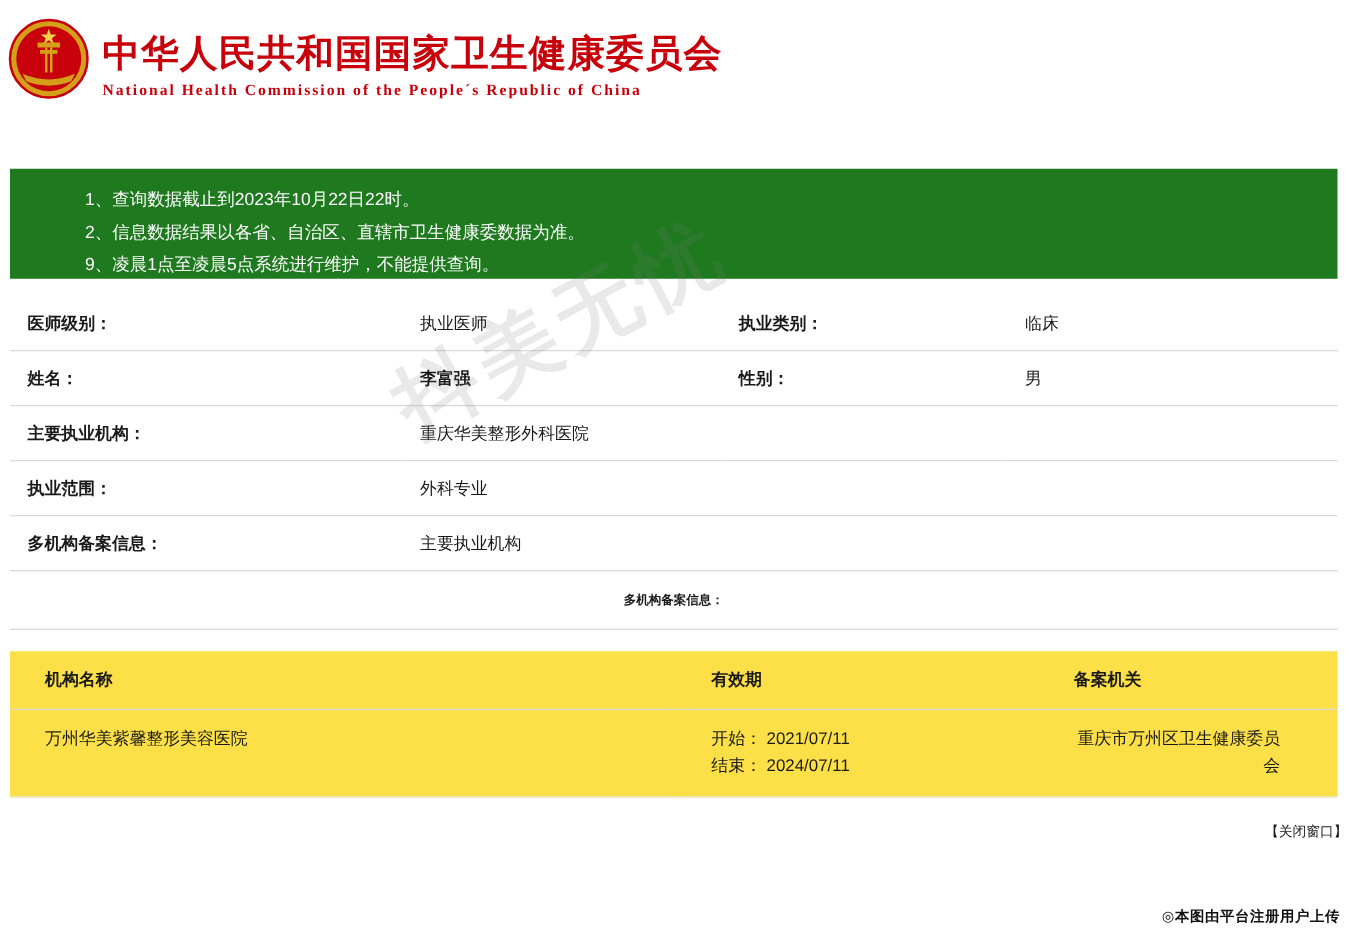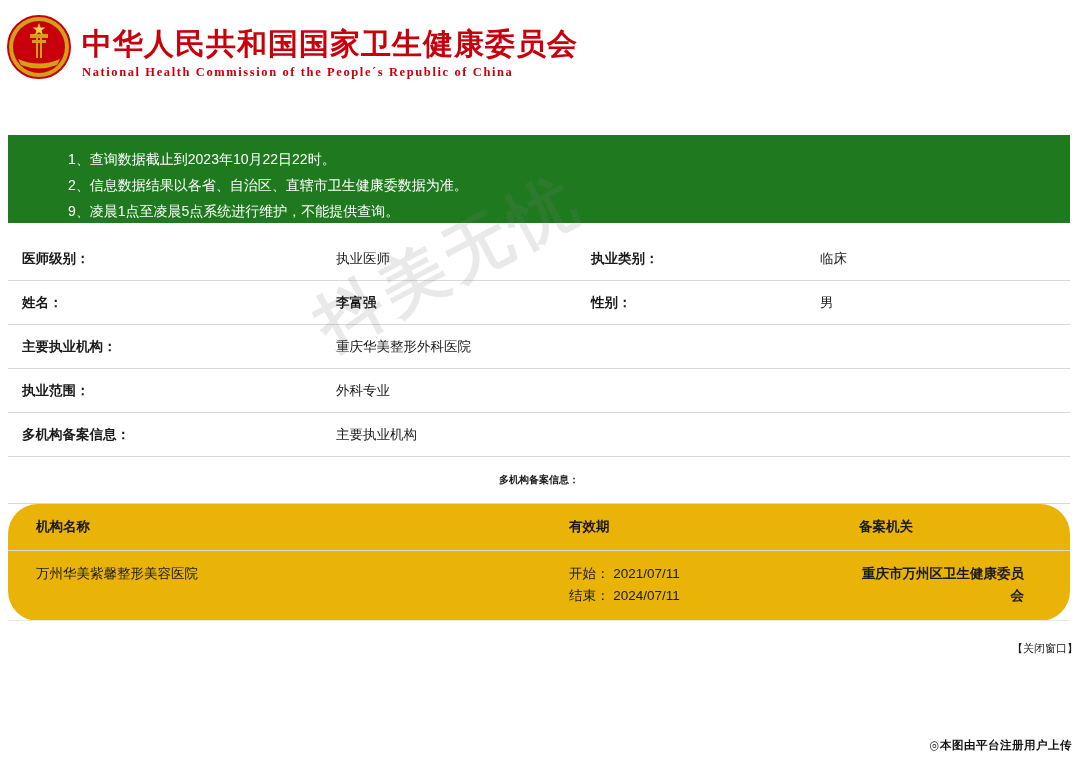--- a/index.html
+++ b/index.html
@@ -111,25 +111,24 @@
     text-align: center;
     font-weight: bold;
     font-size: 10px;
     height: 46px;
     padding-left: 0;
     border-bottom: 1px solid #d9d9d9;
   }
 
   
   .filing-wrap {
-    margin: 0 8px;
-    background: #eab308;
+    margin: 17px 8px;
+    background: #fde047;
     position: relative;
     z-index: 2;
-    border-radius: 30px;
   }
   .filing-table {
     border-collapse: collapse;
     width: 100%;
     table-layout: fixed;
   }
   .filing-table th {
     text-align: left;
     font-weight: bold;
     font-size: 13.5px;
@@ -141,38 +140,38 @@
     font-size: 13.5px;
     padding: 12px 0 12px 28px;
     vertical-align: top;
     color: #1a1a1a;
     line-height: 1.65;
     border-bottom: 1px solid #e4e9e3;
   }
   .col-name { width: 505px; }
   .col-valid { width: 290px; }
   .col-org { width: auto; }
-  .filing-table td.col-org { text-align: right; padding-right: 46px; padding-left: 0; font-weight: bold; }
+  .filing-table td.col-org { text-align: right; padding-right: 46px; padding-left: 0; }
   .filing-table th.col-org { text-align: left; padding-left: 0; }
 
   
   .footer {
     text-align: right;
     font-size: 11px;
     color: #1a1a1a;
     margin-top: 20px;
   }
   .footer a {
     color: #1a1a1a;
     text-decoration: none;
   }
   .watermark-br {
     position: absolute;
     right: 6px;
-    bottom: 8px;
+    bottom: 20px;
     font-size: 11.5px;
     font-weight: bold;
     color: #111;
     letter-spacing: 0.5px;
   }
 
   
   .watermark-diag {
     position: absolute;
     left: 300px;

